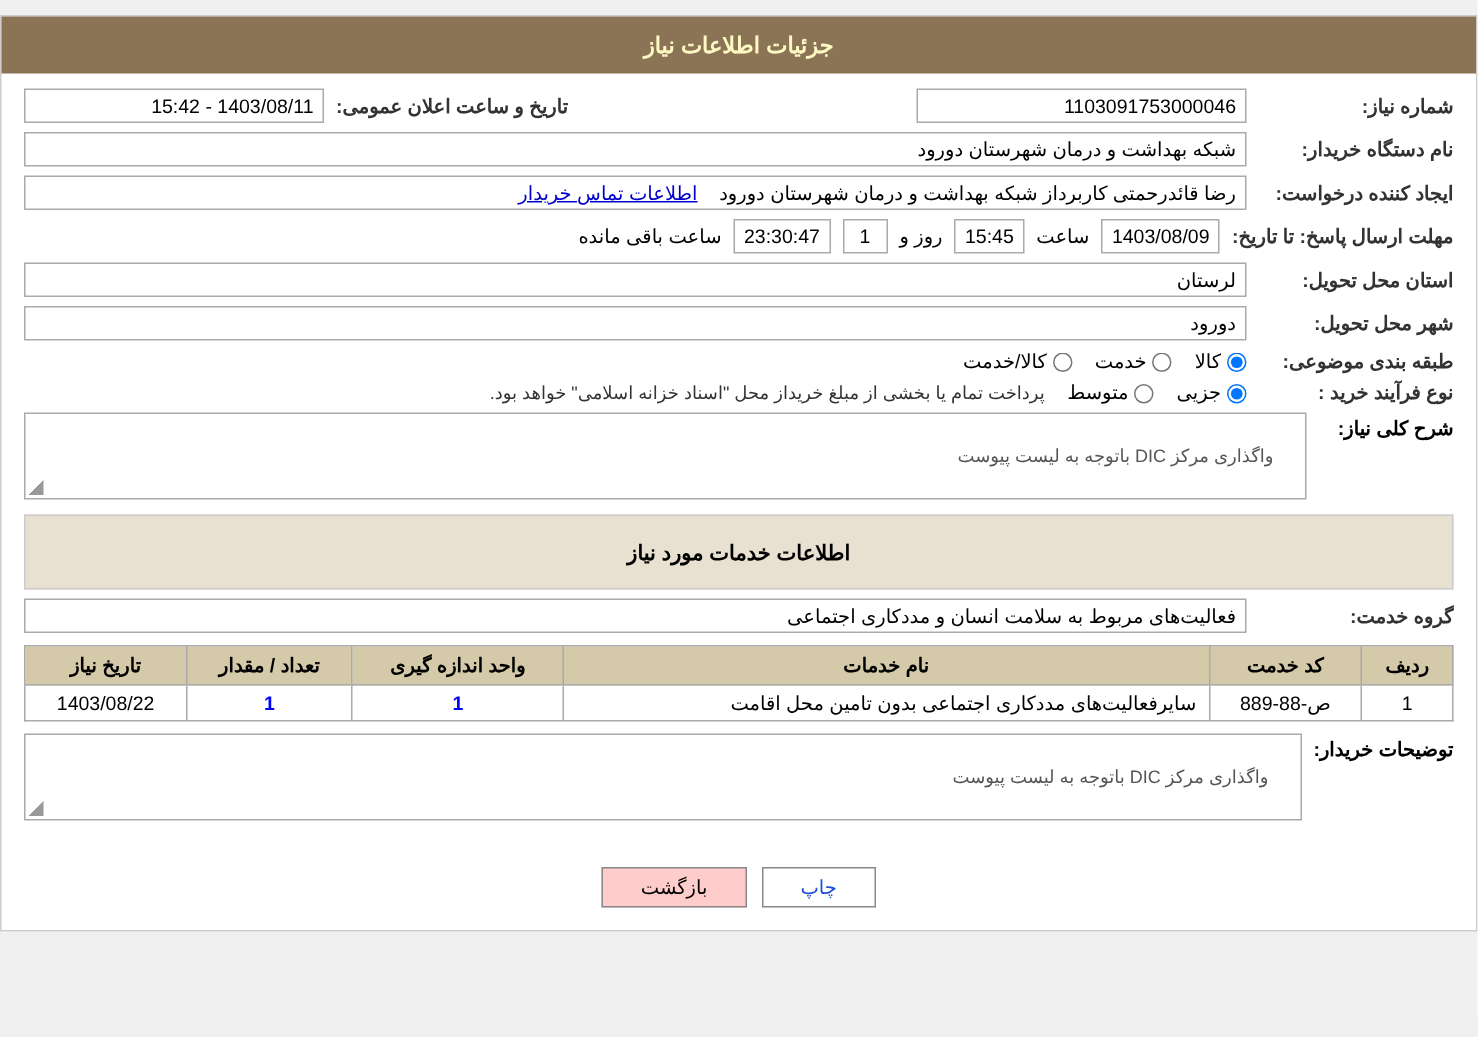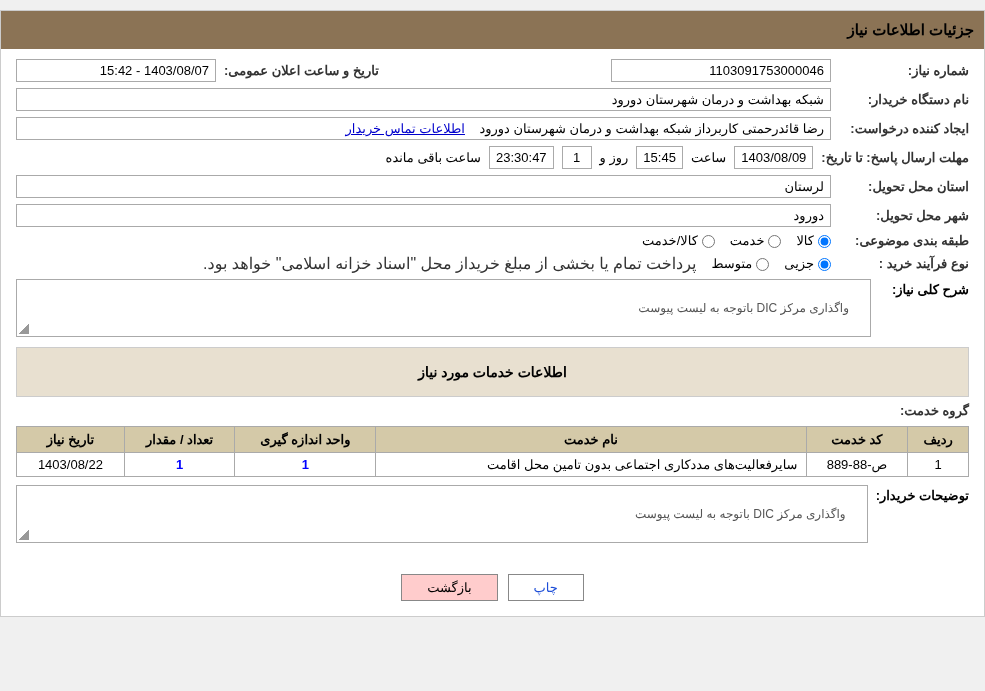--- a/index.html
+++ b/index.html
@@ -10,22 +10,22 @@
       direction: rtl;
     }
     .page-wrapper {
       max-width: 985px;
       margin: 10px auto;
       background: #fff;
       border: 1px solid #ccc;
     }
     .page-header {
       background: #8B7355;
-      color: #000000;
-      text-align: right;
+      color: #fef9c3;
+      text-align: center;
       padding: 10px;
       font-size: 15px;
       font-weight: bold;
     }
     .content {
       padding: 10px 15px;
     }
     .info-row {
       display: flex;
       align-items: center;
@@ -73,21 +73,21 @@
       gap: 15px;
       flex: 1;
     }
     .radio-item {
       display: flex;
       align-items: flex-end;
       gap: 4px;
     }
     .purchase-note {
       color: #333;
-      font-size: 16px;
+      font-size: 12px;
     }
     .description-box {
       border: 1px solid #aaa;
       background: #fff;
       padding: 21px;
       min-height: 55px;
       flex: 1;
       text-align: right;
       color: #555;
       font-size: 12px;
@@ -169,21 +169,21 @@
     <span>جزئیات اطلاعات نیاز</span>
   </div>
 
   <div class="content">
 
     <div class="info-row">
       <span class="label">شماره نیاز:</span>
       <div class="value-box" style="max-width:220px;">1103091753000046</div>
       <span style="flex:1;"></span>
       <span class="label" style="min-width:auto;">تاریخ و ساعت اعلان عمومی:</span>
-      <div class="value-box" style="max-width:200px;">1403/08/07 - 15:42</div>
+      <div class="value-box" style="max-width:200px;">1403/08/11 - 15:42</div>
     </div>
 
     <div class="info-row">
       <span class="label">نام دستگاه خریدار:</span>
       <div class="value-box">شبکه بهداشت و درمان شهرستان دورود</div>
     </div>
 
     <div class="info-row">
       <span class="label">ایجاد کننده درخواست:</span>
       <div class="value-box">
@@ -252,28 +252,29 @@
       <div class="description-box">
         <span>واگذاری مرکز DIC باتوجه به لیست پیوست</span>
         <div class="resize-handle"></div>
       </div>
     </div>
 
     <div class="section-header">اطلاعات خدمات مورد نیاز</div>
 
     <div class="info-row">
       <span class="label">گروه خدمت:</span>
+      <div class="value-box">فعالیت‌های مربوط به سلامت انسان و مددکاری اجتماعی</div>
     </div>
 
     <table class="table-section">
       <thead>
         <tr>
           <th>ردیف</th>
           <th>کد خدمت</th>
-          <th>نام خدمت</th>
+          <th>نام خدمات</th>
           <th>واحد اندازه گیری</th>
           <th>تعداد / مقدار</th>
           <th>تاریخ نیاز</th>
         </tr>
       </thead>
       <tbody>
         <tr>
           <td>1</td>
           <td>ص-88-889</td>
           <td class="text-right">سایرفعالیت‌های مددکاری اجتماعی بدون تامین محل اقامت</td>

